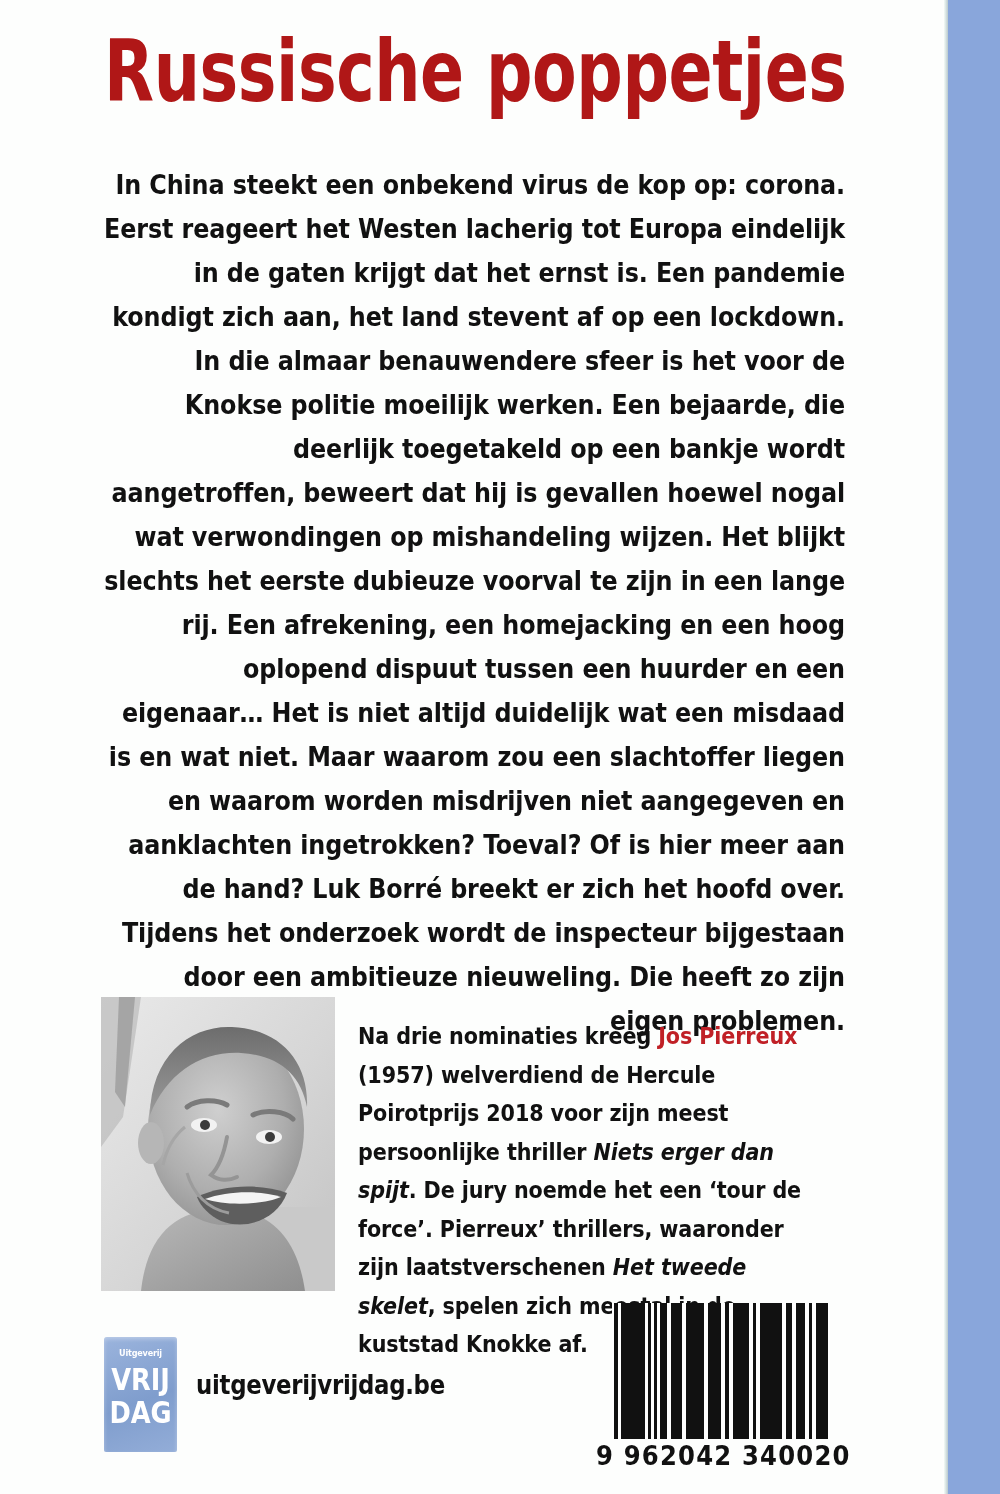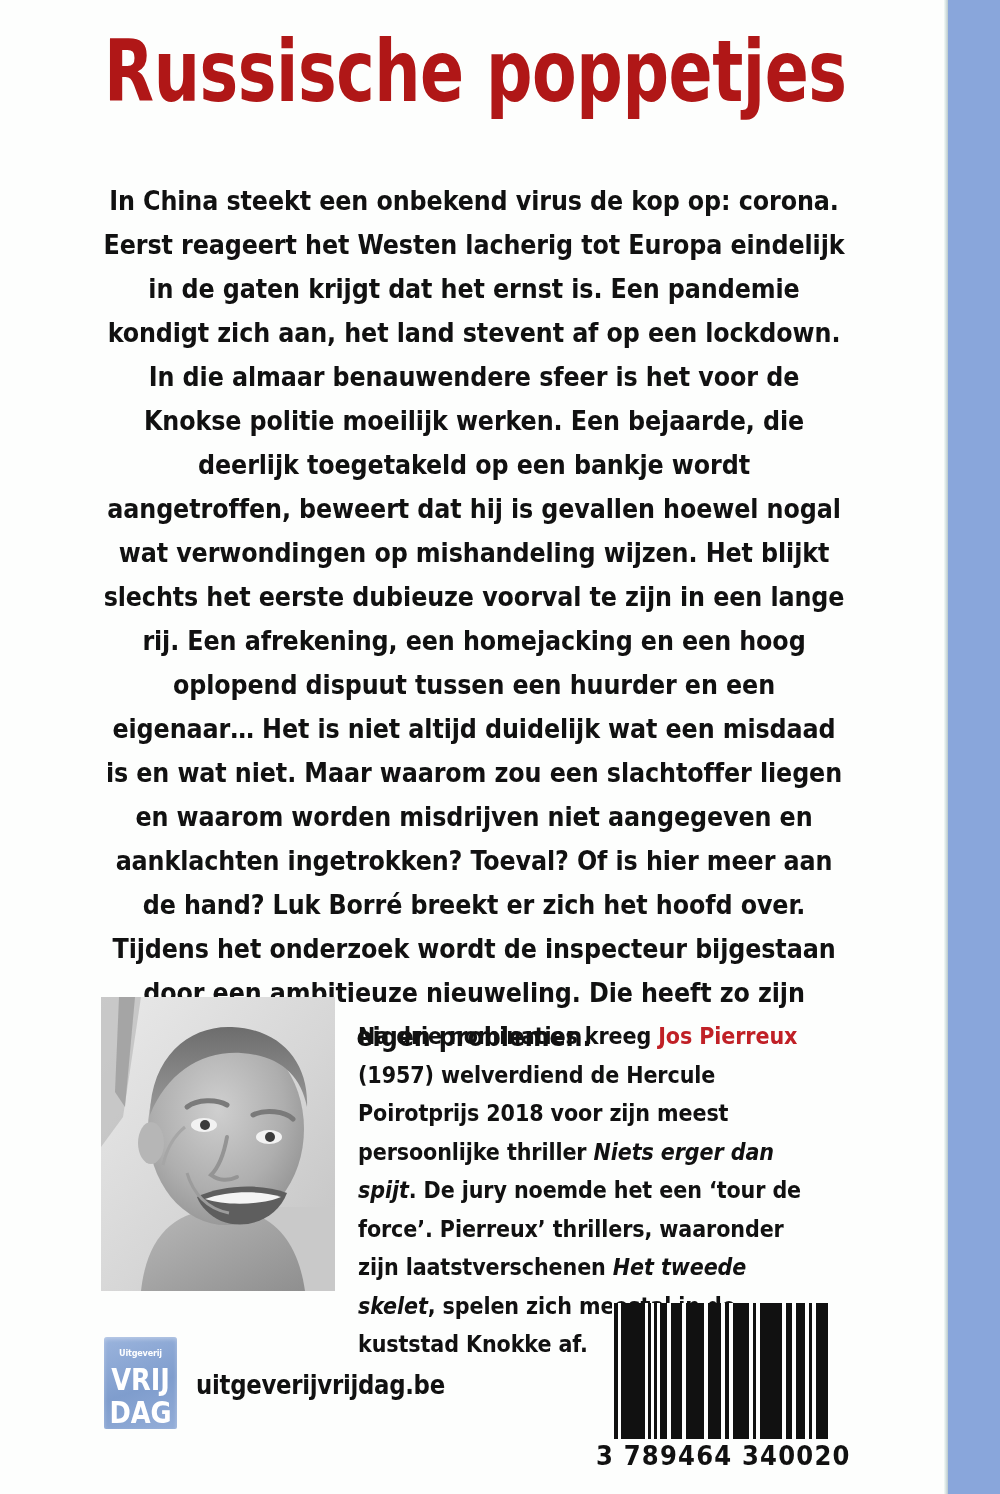--- a/index.html
+++ b/index.html
@@ -57,29 +57,29 @@
     letter-spacing: -0.5px;
     transform: scaleX(0.84);
     transform-origin: left top;
     white-space: nowrap;
   }
 
   
   .blurb {
     position: absolute;
     left: 103px;
-    top: 179px;
+    top: 163px;
     width: 742px;
     color: #111111;
     font-family: "DejaVu Sans Condensed", "Liberation Sans Narrow", "Liberation Sans", sans-serif;
     font-weight: 700;
     font-size: 26.5px;
     line-height: 44px;
     letter-spacing: -0.1px;
-    text-align: center;
+    text-align: right;
   }
   .blurb p {
     margin: 0;
   }
   .blurb p + p { margin-top: 0px; }
 
   
   .author-photo {
     position: absolute;
     left: 101px;
@@ -106,21 +106,21 @@
   }
   .author-bio .hl { color: #c02026; }
   .author-bio .it { font-style: italic; }
 
   
   .pub-logo {
     position: absolute;
     left: 104px;
     top: 1337px;
     width: 73px;
-    height: 92px;
+    height: 115px;
     background: linear-gradient(160deg, #9bb4dd 0%, #7f9dcd 55%, #93add8 100%);
     border-radius: 3px 3px 2px 2px;
     box-shadow: inset 0 2px 4px rgba(255,255,255,0.35);
     overflow: hidden;
   }
   .pub-logo .tag {
     position: absolute;
     top: 11px;
     left: 0;
     width: 100%;
@@ -269,15 +269,15 @@
         <rect x="141" y="0" width="3" height="136"></rect>
         <rect x="148" y="0" width="22" height="136"></rect>
         <rect x="174" y="0" width="6" height="136"></rect>
         <rect x="184" y="0" width="9" height="136"></rect>
         <rect x="197" y="0" width="3" height="136"></rect>
         <rect x="204" y="0" width="12" height="136"></rect>
       </g>
     </svg>
   </div>
 
-  <div class="barcode-digits">3 789464 340020</div>
+  <div class="barcode-digits">9 962042 340020</div>
 
 </div>
 
 </body></html>

